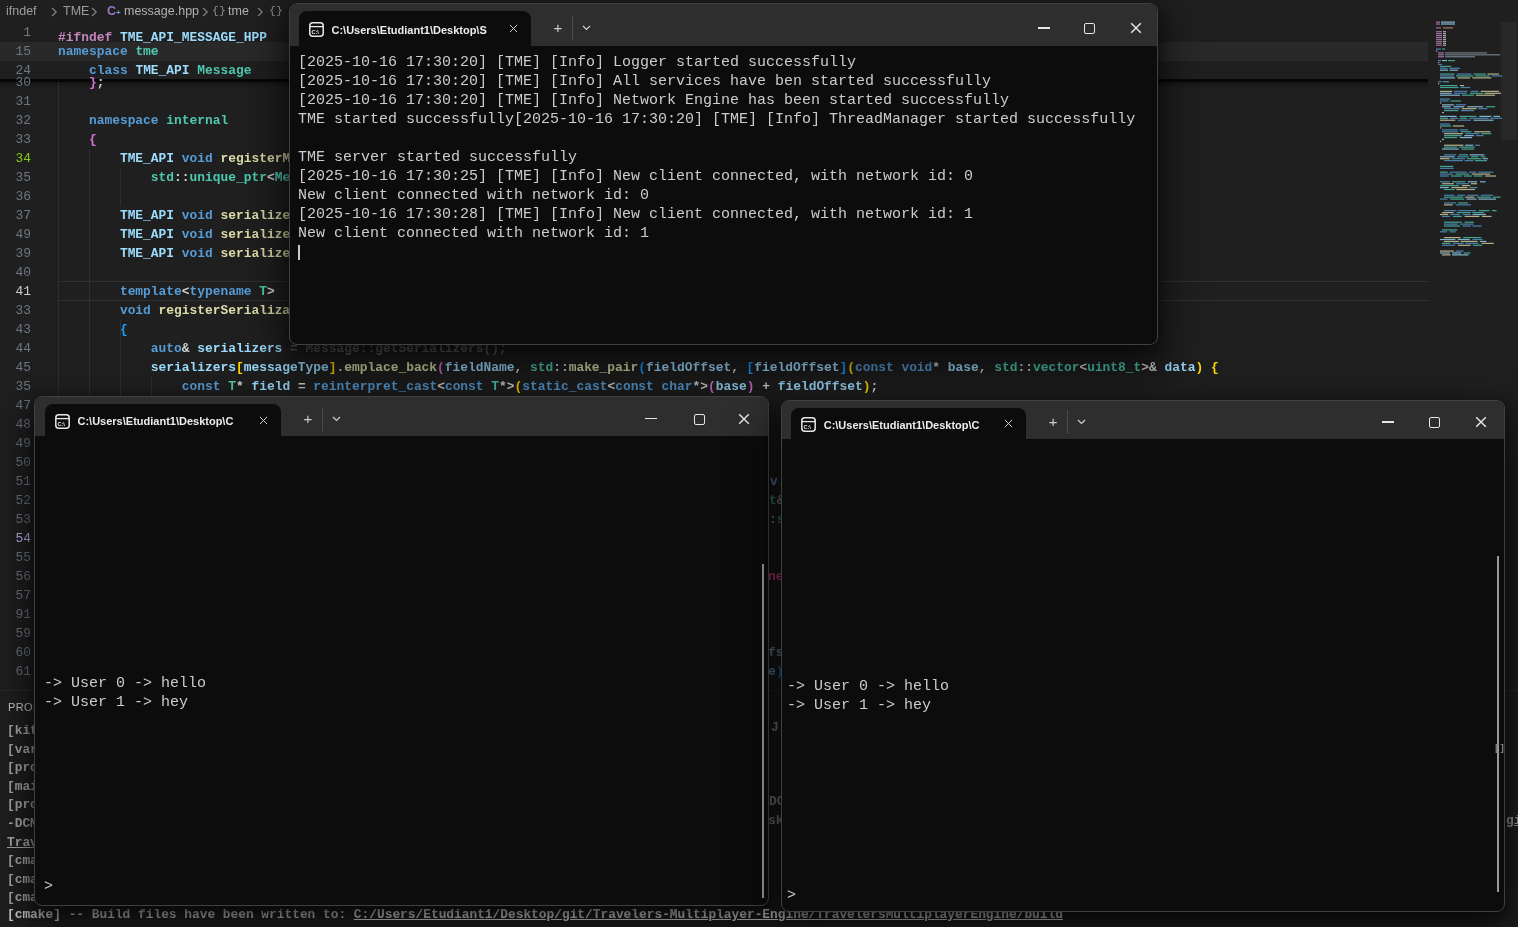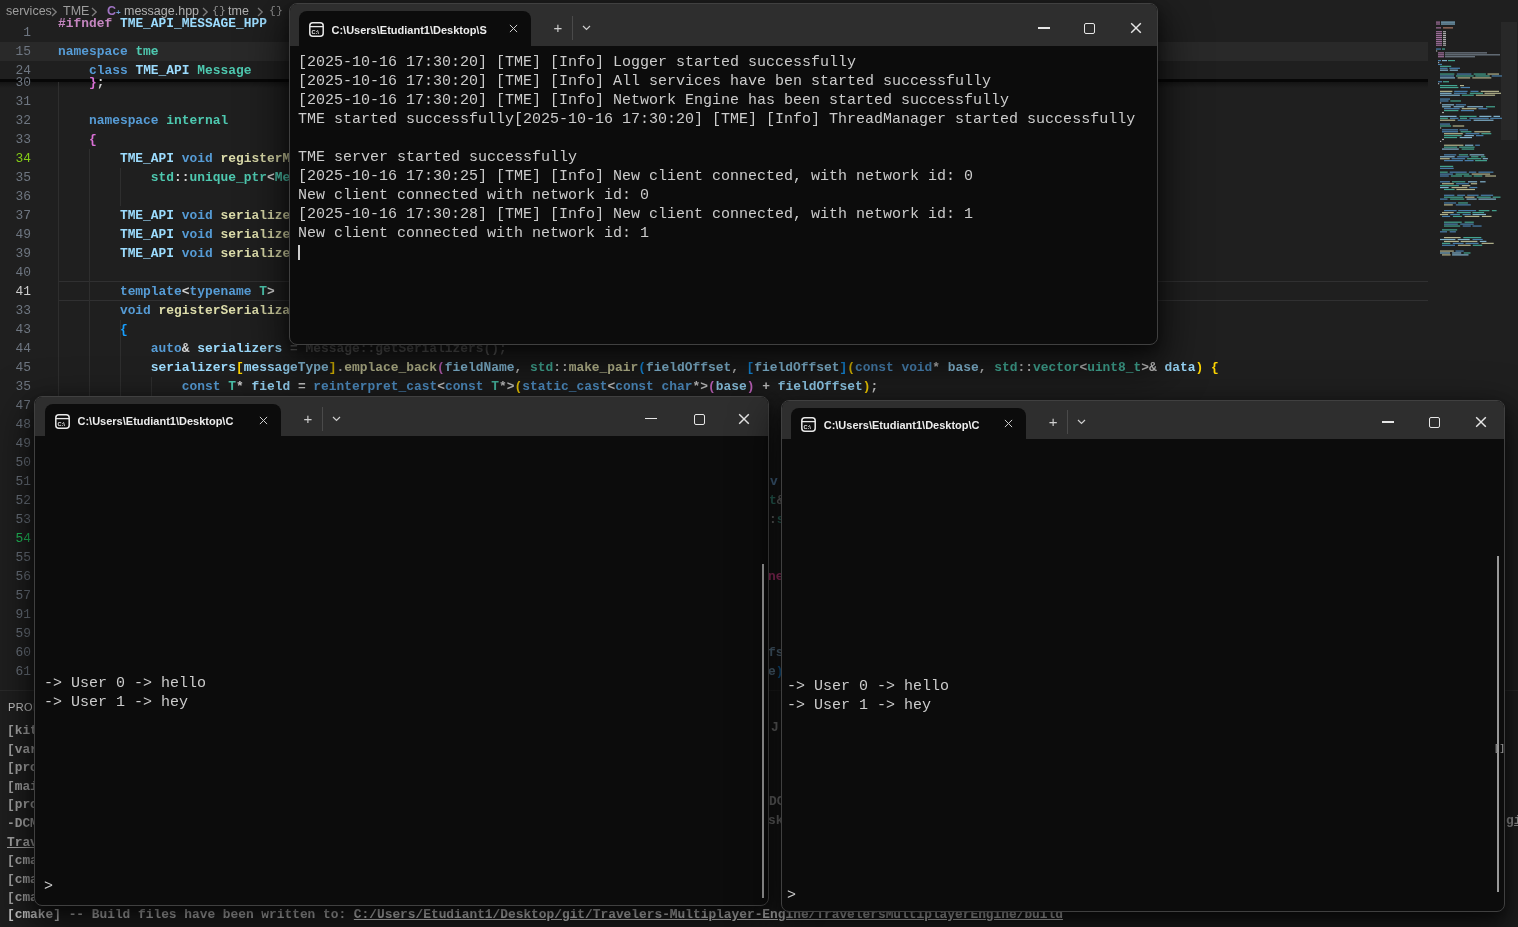--- a/index.html
+++ b/index.html
@@ -8,21 +8,21 @@
 .guide{position:absolute;width:1px;background:#2e2e2e;}
 .pnl{position:absolute;left:7px;font:600 12.85px/18px "Liberation Mono",monospace;color:#b8b8b8;white-space:pre;}
 .term{position:absolute;background:#0c0c0c;border:1px solid #404040;border-radius:8px;box-shadow:0 18px 42px 8px rgba(0,0,0,.55),0 5px 14px rgba(0,0,0,.45);}
 .tbar{position:absolute;left:0;right:0;top:0;background:#2e2e2e;border-radius:7px 7px 0 0;}
 .tab{position:absolute;background:#0c0c0c;border-radius:8px 8px 0 0;}
 .ttitle{position:absolute;font:700 11px/14px "Liberation Sans",sans-serif;color:#ededed;white-space:pre;}
 .tline{position:absolute;font:15px/19px "Liberation Mono",monospace;color:#cccccc;white-space:pre;}
 .bc{font:12.5px/22px "Liberation Sans",sans-serif;color:#9d9d9d;position:absolute;white-space:pre;}
 </style></head><body>
 
-<div class="bc" style="left:6px;top:0">services</div>
+<div class="bc" style="left:6px;top:0">ifndef</div>
 <svg class="abs" style="left:50px;top:7px" width="8" height="10" viewBox="0 0 8 10">
     <path d="M2 1 L6.2 5 L2 9" stroke="#7e7e7e" stroke-width="1.3" fill="none"></path>
   </svg>
 <div class="bc" style="left:63px;top:0">TME</div>
 <svg class="abs" style="left:90px;top:7px" width="8" height="10" viewBox="0 0 8 10">
     <path d="M2 1 L6.2 5 L2 9" stroke="#7e7e7e" stroke-width="1.3" fill="none"></path>
   </svg>
 <div class="abs" style="left:107px;top:4px;width:14px;height:14px;font:700 12.5px/14px 'Liberation Sans',sans-serif;color:#a074c4">C<span style="font-size:8px;color:#6d9fd4">+</span></div>
 <div class="bc" style="left:124px;top:0;color:#b0b0b0">message.hpp</div>
 <svg class="abs" style="left:201px;top:7px" width="8" height="10" viewBox="0 0 8 10">
@@ -31,21 +31,21 @@
 <div class="bc" style="left:212px;top:0;color:#8f8f8f;font-family:'Liberation Mono',monospace;font-size:11.5px">{}</div>
 <div class="bc" style="left:228px;top:0;color:#b0b0b0">tme</div>
 <svg class="abs" style="left:256px;top:7px" width="8" height="10" viewBox="0 0 8 10">
     <path d="M2 1 L6.2 5 L2 9" stroke="#7e7e7e" stroke-width="1.3" fill="none"></path>
   </svg>
 <div class="bc" style="left:269px;top:0;color:#8f8f8f;font-family:'Liberation Mono',monospace;font-size:11.5px">{}</div>
 <div class="abs" style="left:0;top:42px;width:1428px;height:19px;background:#292929"></div>
 <div class="ln" style="top:23px">1</div>
 <div class="ln" style="top:42px">15</div>
 <div class="ln" style="top:61px">24</div>
-<div class="code" style="top:14px"><span style="color:#c586c0">#ifndef</span><span style="color:#d4d4d4">&nbsp;</span><span style="color:#9cdcfe">TME_API_MESSAGE_HPP</span></div>
+<div class="code" style="top:28px"><span style="color:#c586c0">#ifndef</span><span style="color:#d4d4d4">&nbsp;</span><span style="color:#9cdcfe">TME_API_MESSAGE_HPP</span></div>
 <div class="code" style="top:42px"><span style="color:#569cd6">namespace</span><span style="color:#d4d4d4">&nbsp;</span><span style="color:#4ec9b0">tme</span></div>
 <div class="code" style="top:61px"><span style="color:#d4d4d4">&nbsp;&nbsp;&nbsp;&nbsp;</span><span style="color:#569cd6">class</span><span style="color:#d4d4d4">&nbsp;</span><span style="color:#9cdcfe">TME_API</span><span style="color:#d4d4d4">&nbsp;</span><span style="color:#4ec9b0">Message</span></div>
 <div class="abs" style="left:0;top:79px;width:1428px;height:3px;background:#070707"></div>
 <div class="abs" style="left:0;top:82px;width:1428px;height:6px;background:linear-gradient(rgba(0,0,0,.35),rgba(0,0,0,0))"></div>
 <div class="abs" style="left:58px;top:281px;width:1370px;height:1px;background:#303031"></div>
 <div class="abs" style="left:58px;top:300px;width:1370px;height:1px;background:#303031"></div>
 <div class="ln" style="top:73px;color:#6e7681">30</div>
 <div class="ln" style="top:92px;color:#6e7681">31</div>
 <div class="ln" style="top:111px;color:#6e7681">32</div>
 <div class="ln" style="top:130px;color:#6e7681">33</div>
@@ -62,21 +62,21 @@
 <div class="ln" style="top:339px;color:#6e7681">44</div>
 <div class="ln" style="top:358px;color:#6e7681">45</div>
 <div class="ln" style="top:377px;color:#6e7681">35</div>
 <div class="ln" style="top:396px;color:#6e7681">47</div>
 <div class="ln" style="top:415px;color:#6e7681">48</div>
 <div class="ln" style="top:434px;color:#6e7681">49</div>
 <div class="ln" style="top:453px;color:#6e7681">50</div>
 <div class="ln" style="top:472px;color:#6e7681">51</div>
 <div class="ln" style="top:491px;color:#6e7681">52</div>
 <div class="ln" style="top:510px;color:#6e7681">53</div>
-<div class="ln" style="top:529px;color:#22c55e">54</div>
+<div class="ln" style="top:529px;color:#c4b5fd">54</div>
 <div class="ln" style="top:548px;color:#6e7681">55</div>
 <div class="ln" style="top:567px;color:#6e7681">56</div>
 <div class="ln" style="top:586px;color:#6e7681">57</div>
 <div class="ln" style="top:605px;color:#6e7681">91</div>
 <div class="ln" style="top:624px;color:#6e7681">59</div>
 <div class="ln" style="top:643px;color:#6e7681">60</div>
 <div class="ln" style="top:662px;color:#6e7681">61</div>
 <div class="guide" style="left:58px;top:82px;height:608px"></div>
 <div class="guide" style="left:89px;top:149px;height:541px"></div>
 <div class="guide" style="left:120px;top:168px;height:38px"></div>

